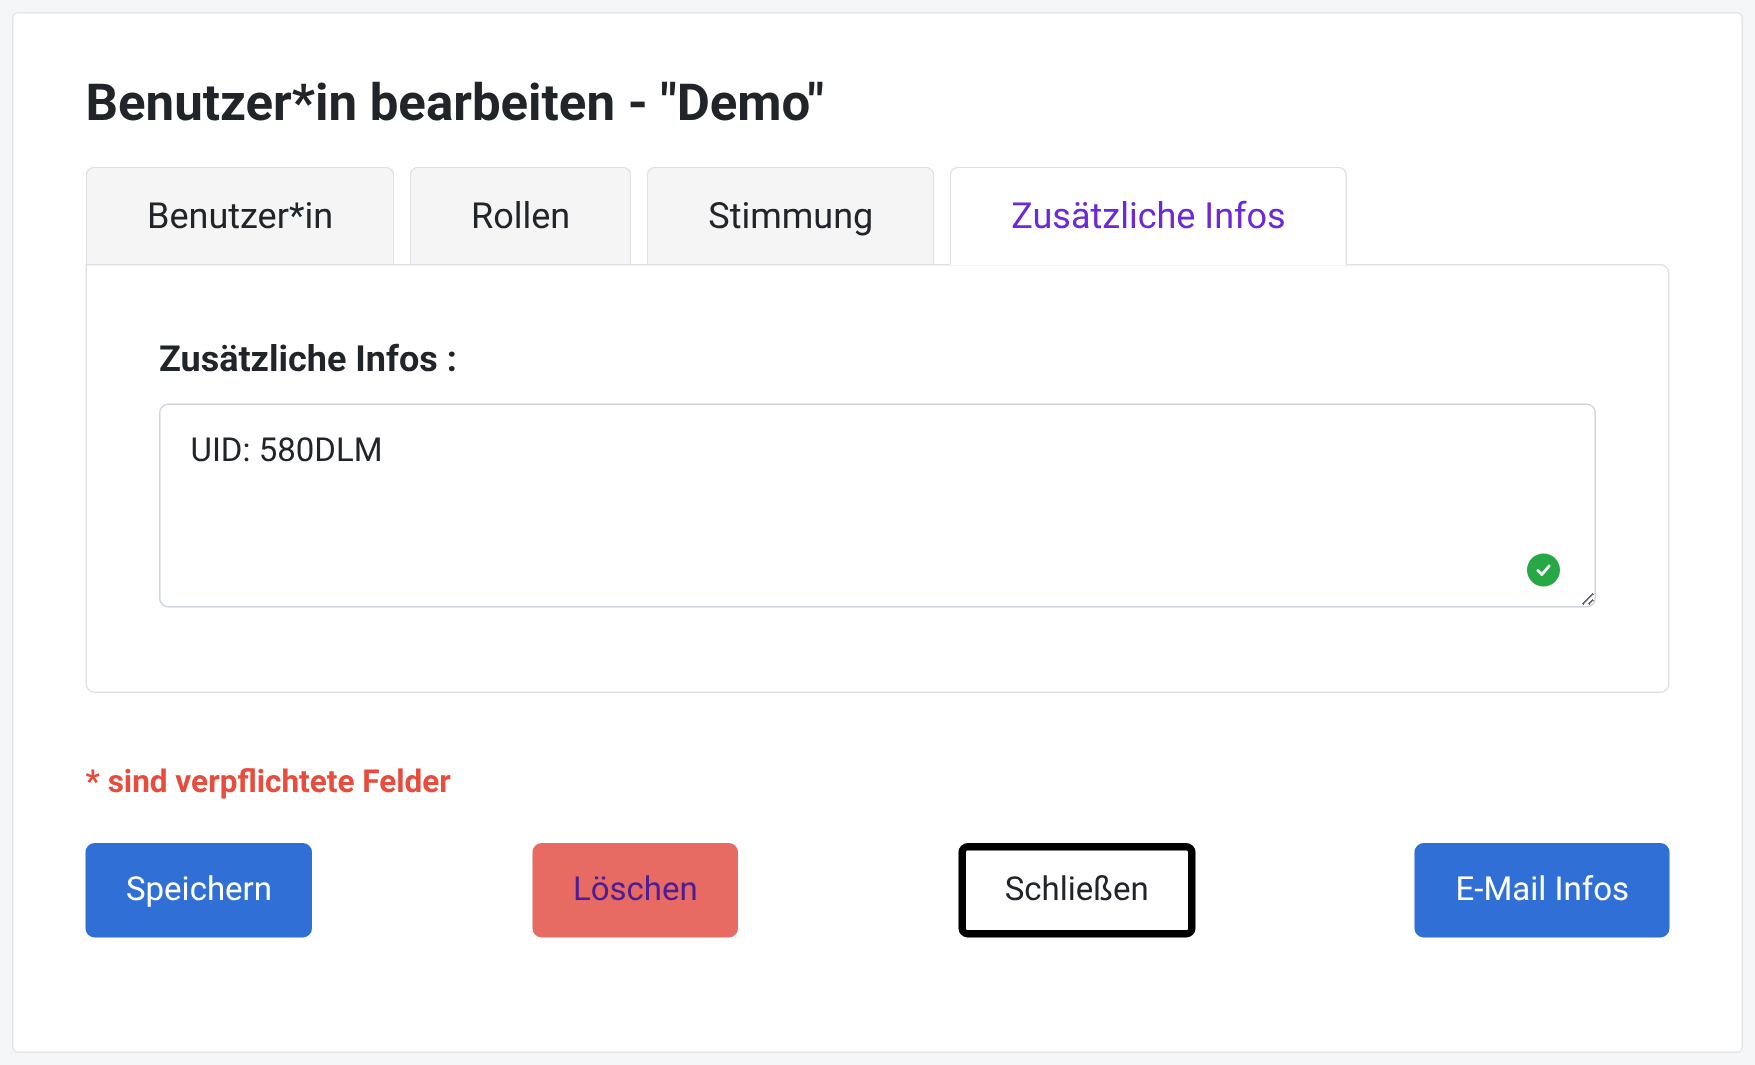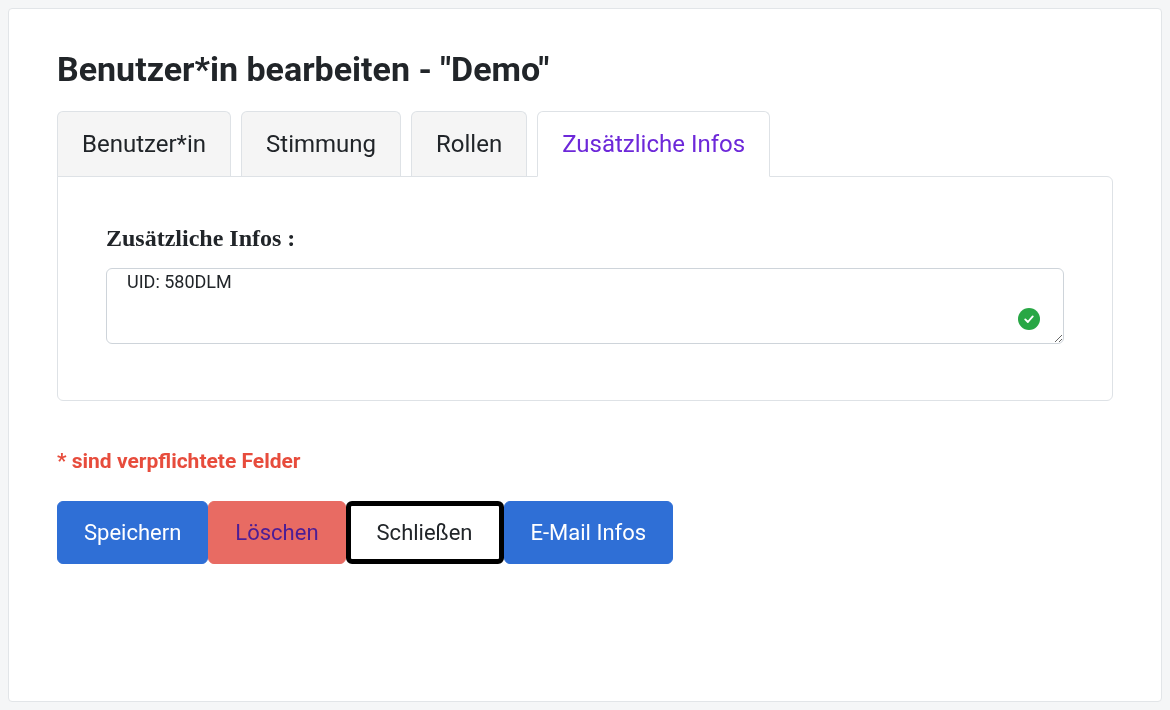--- a/index.html
+++ b/index.html
@@ -26,21 +26,21 @@
       font-weight: 700;
       color: #212529;
       margin-bottom: 22px;
     }
     .tabs {
       display: flex;
       gap: 0;
       margin-bottom: 0;
     }
     .tab {
-      padding: 18px 24px;
+      padding: 18px 40px;
       font-size: 24px;
       color: #212529;
       background: #f5f5f5;
       border: 1px solid #dee2e6;
       border-bottom: none;
       border-radius: 6px 6px 0 0;
       margin-right: 10px;
       cursor: pointer;
       user-select: none;
     }
@@ -60,30 +60,29 @@
       background: #fff;
       position: relative;
       z-index: 1;
     }
     .field-label {
       font-size: 24px;
       font-weight: 700;
       color: #212529;
       margin-bottom: 16px;
       display: block;
-      font-family: Liberation Serif, serif;
     }
     .textarea-wrap {
       position: relative;
     }
     .textarea {
       width: 100%;
-      height: 76px;
-      padding: 0 20px;
-      font-size: 18px;
+      height: 136px;
+      padding: 16px 20px;
+      font-size: 22px;
       color: #212529;
       border: 1px solid #ced4da;
       border-radius: 6px;
       resize: both;
       font-family: inherit;
       line-height: 1.4;
     }
     .valid-icon {
       position: absolute;
       right: 24px;
@@ -102,20 +101,21 @@
     }
     .required-note {
       margin-top: 48px;
       font-size: 21px;
       font-weight: 700;
       color: #e74c3c;
       margin-bottom: 28px;
     }
     .button-row {
       display: flex;
+      justify-content: space-between;
     }
     .btn {
       padding: 14px 26px;
       font-size: 22px;
       border-radius: 6px;
       border: 1px solid transparent;
       cursor: pointer;
       font-family: inherit;
     }
     .btn-primary {
@@ -135,22 +135,22 @@
     }
   </style>
 </head>
 <body>
 
 <div class="card">
   <h1 class="page-title">Benutzer*in bearbeiten - "Demo"</h1>
 
   <div class="tabs">
     <div class="tab">Benutzer*in</div>
+    <div class="tab">Rollen</div>
     <div class="tab">Stimmung</div>
-    <div class="tab">Rollen</div>
     <div class="tab active">Zusätzliche Infos</div>
   </div>
 
   <div class="tab-content">
     <label class="field-label">Zusätzliche Infos :</label>
     <div class="textarea-wrap">
       <textarea class="textarea" style="">UID: 580DLM</textarea>
       <span class="valid-icon">
         <svg viewBox="0 0 16 16" fill="none" stroke="#fff" stroke-width="2.5" stroke-linecap="round" stroke-linejoin="round">
           <polyline points="3,8.5 6.5,12 13,4.5"></polyline>

